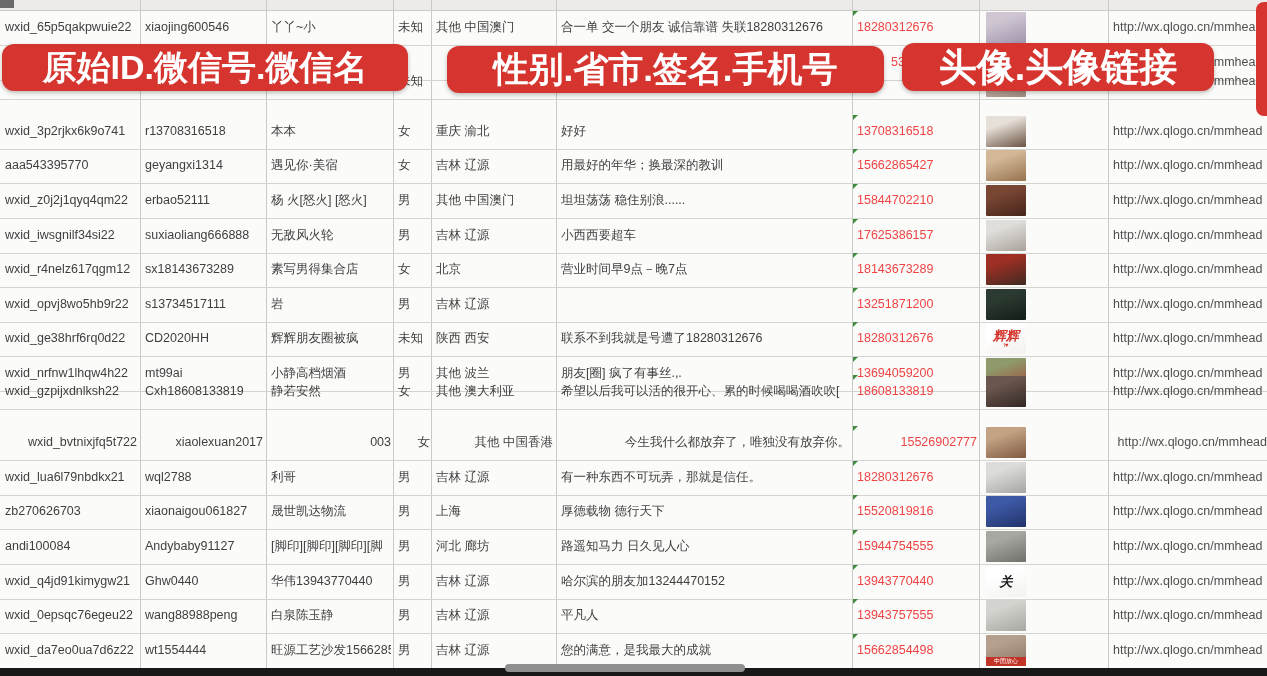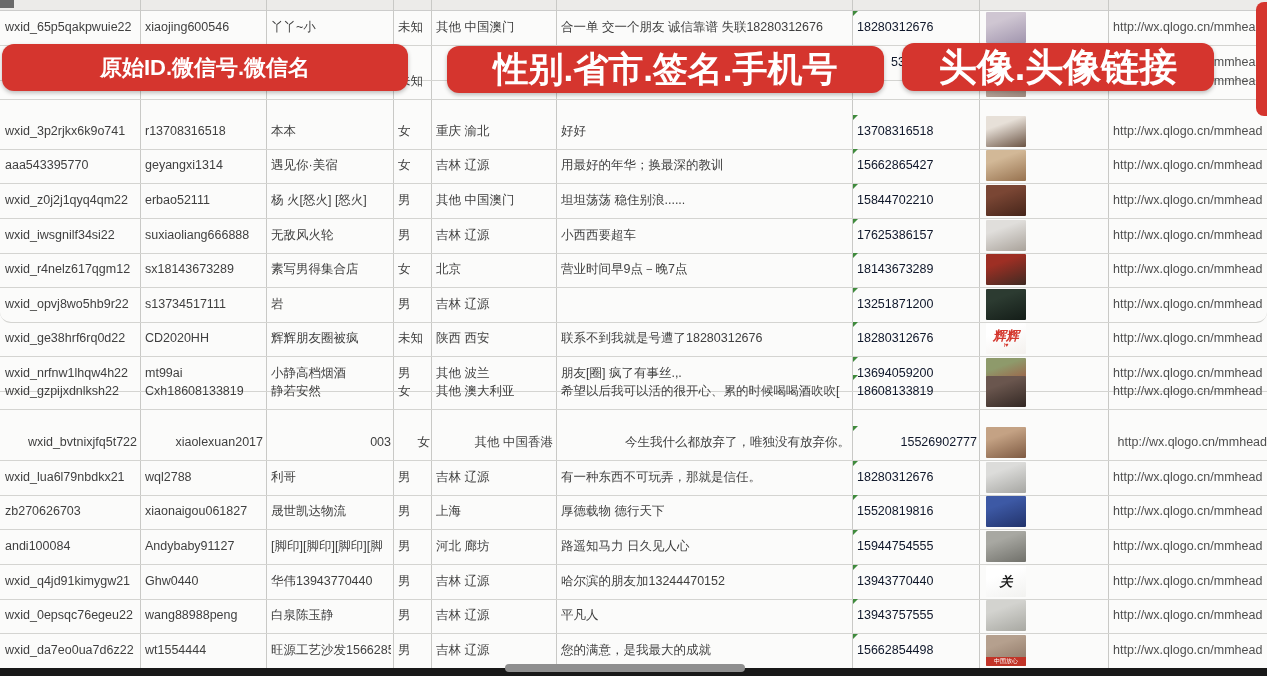--- a/index.html
+++ b/index.html
@@ -10,34 +10,34 @@
   .vline{position:absolute;top:0;bottom:8px;width:1px;background:#c9c9c6;}
   .row{position:absolute;left:0;width:1267px;height:35px;border-bottom:1px solid #d4d4d1;}
   .cell{position:absolute;top:0;height:34px;line-height:34px;white-space:nowrap;overflow:hidden;
         font-size:12.5px;color:#3f3f3f;}
   .c-wxid{left:5px;width:132px;}
   .c-account{left:145px;width:118px;}
   .c-name{left:271px;width:120px;}
   .c-gender{left:398px;width:32px;}
   .c-region{left:436px;width:117px;}
   .c-sig{left:561px;width:289px;}
-  .c-phone{left:857px;width:120px;color:#0f172a;}
+  .c-phone{left:857px;width:120px;color:#ef4444;}
   .c-link{left:1113px;width:154px;color:#4f4f4f;}
   .marker{position:absolute;left:853px;top:1px;width:0;height:0;
           border-top:5px solid #3f8a3c;border-right:5px solid transparent;}
   .avatar{position:absolute;left:986px;top:2px;width:40px;height:31px;border-radius:1px;
           display:flex;flex-direction:column;align-items:center;justify-content:center;overflow:hidden;}
   .avatar .av-text{font-weight:bold;font-size:13px;line-height:13px;font-style:italic;}
   .avatar .av-sub{font-size:6px;line-height:7px;}
   .avatar .av-band{position:absolute;left:0;right:0;bottom:0;height:9px;display:flex;align-items:center;justify-content:center;
           color:#fff;font-size:6px;line-height:9px;}
   .banner{position:absolute;background:#d5352e;border-radius:12px;color:#ffffff;font-weight:bold;
           display:flex;align-items:center;justify-content:center;box-shadow:0 2px 4px rgba(0,0,0,0.25);
           white-space:nowrap;z-index:5;}
-  .banner-left{left:2px;top:44px;width:406px;height:47px;font-size:22px;}
+  .banner-left{left:2px;top:44px;width:406px;height:47px;font-size:34px;}
   .banner-mid{left:447px;top:46px;width:437px;height:47px;font-size:35px;}
   .banner-right{left:902px;top:43px;width:312px;height:48px;font-size:38px;}
   .edge-banner{position:absolute;left:1256px;top:2px;width:11px;height:114px;background:#d5352e;
           border-radius:8px 0 0 8px;z-index:5;}
   .bottom-bar{position:absolute;left:0;top:668px;width:1267px;height:8px;background:#181818;z-index:6;}
   .scroll-thumb{position:absolute;left:505px;top:-4px;width:240px;height:8px;background:#8f8f8f;border-radius:4px;}
 </style>
 </head>
 <body>
 
@@ -142,21 +142,21 @@
         <span class="cell c-account">sx18143673289</span>
         <span class="cell c-name">素写男得集合店</span>
         <span class="cell c-gender">女</span>
         <span class="cell c-region">北京</span>
         <span class="cell c-sig">营业时间早9点－晚7点</span>
         <span class="cell c-phone">18143673289</span>
         <div class="avatar" style="background: linear-gradient(160deg, rgb(158, 47, 36) 30%, rgb(63, 42, 34));"></div>
         <span class="cell c-link">http://wx.qlogo.cn/mmhead</span>
         <div class="marker"></div>
       </div>
-      <div class="row" style="top: 286.8px; border-radius: 11px;">
+      <div class="row" style="top: 286.8px;">
         <span class="cell c-wxid">wxid_opvj8wo5hb9r22</span>
         <span class="cell c-account">s13734517111</span>
         <span class="cell c-name">岩</span>
         <span class="cell c-gender">男</span>
         <span class="cell c-region">吉林 辽源</span>
         <span class="cell c-sig"></span>
         <span class="cell c-phone">13251871200</span>
         <div class="avatar" style="background: linear-gradient(160deg, rgb(44, 59, 49) 30%, rgb(20, 29, 24));"></div>
         <span class="cell c-link">http://wx.qlogo.cn/mmhead</span>
         <div class="marker"></div>

